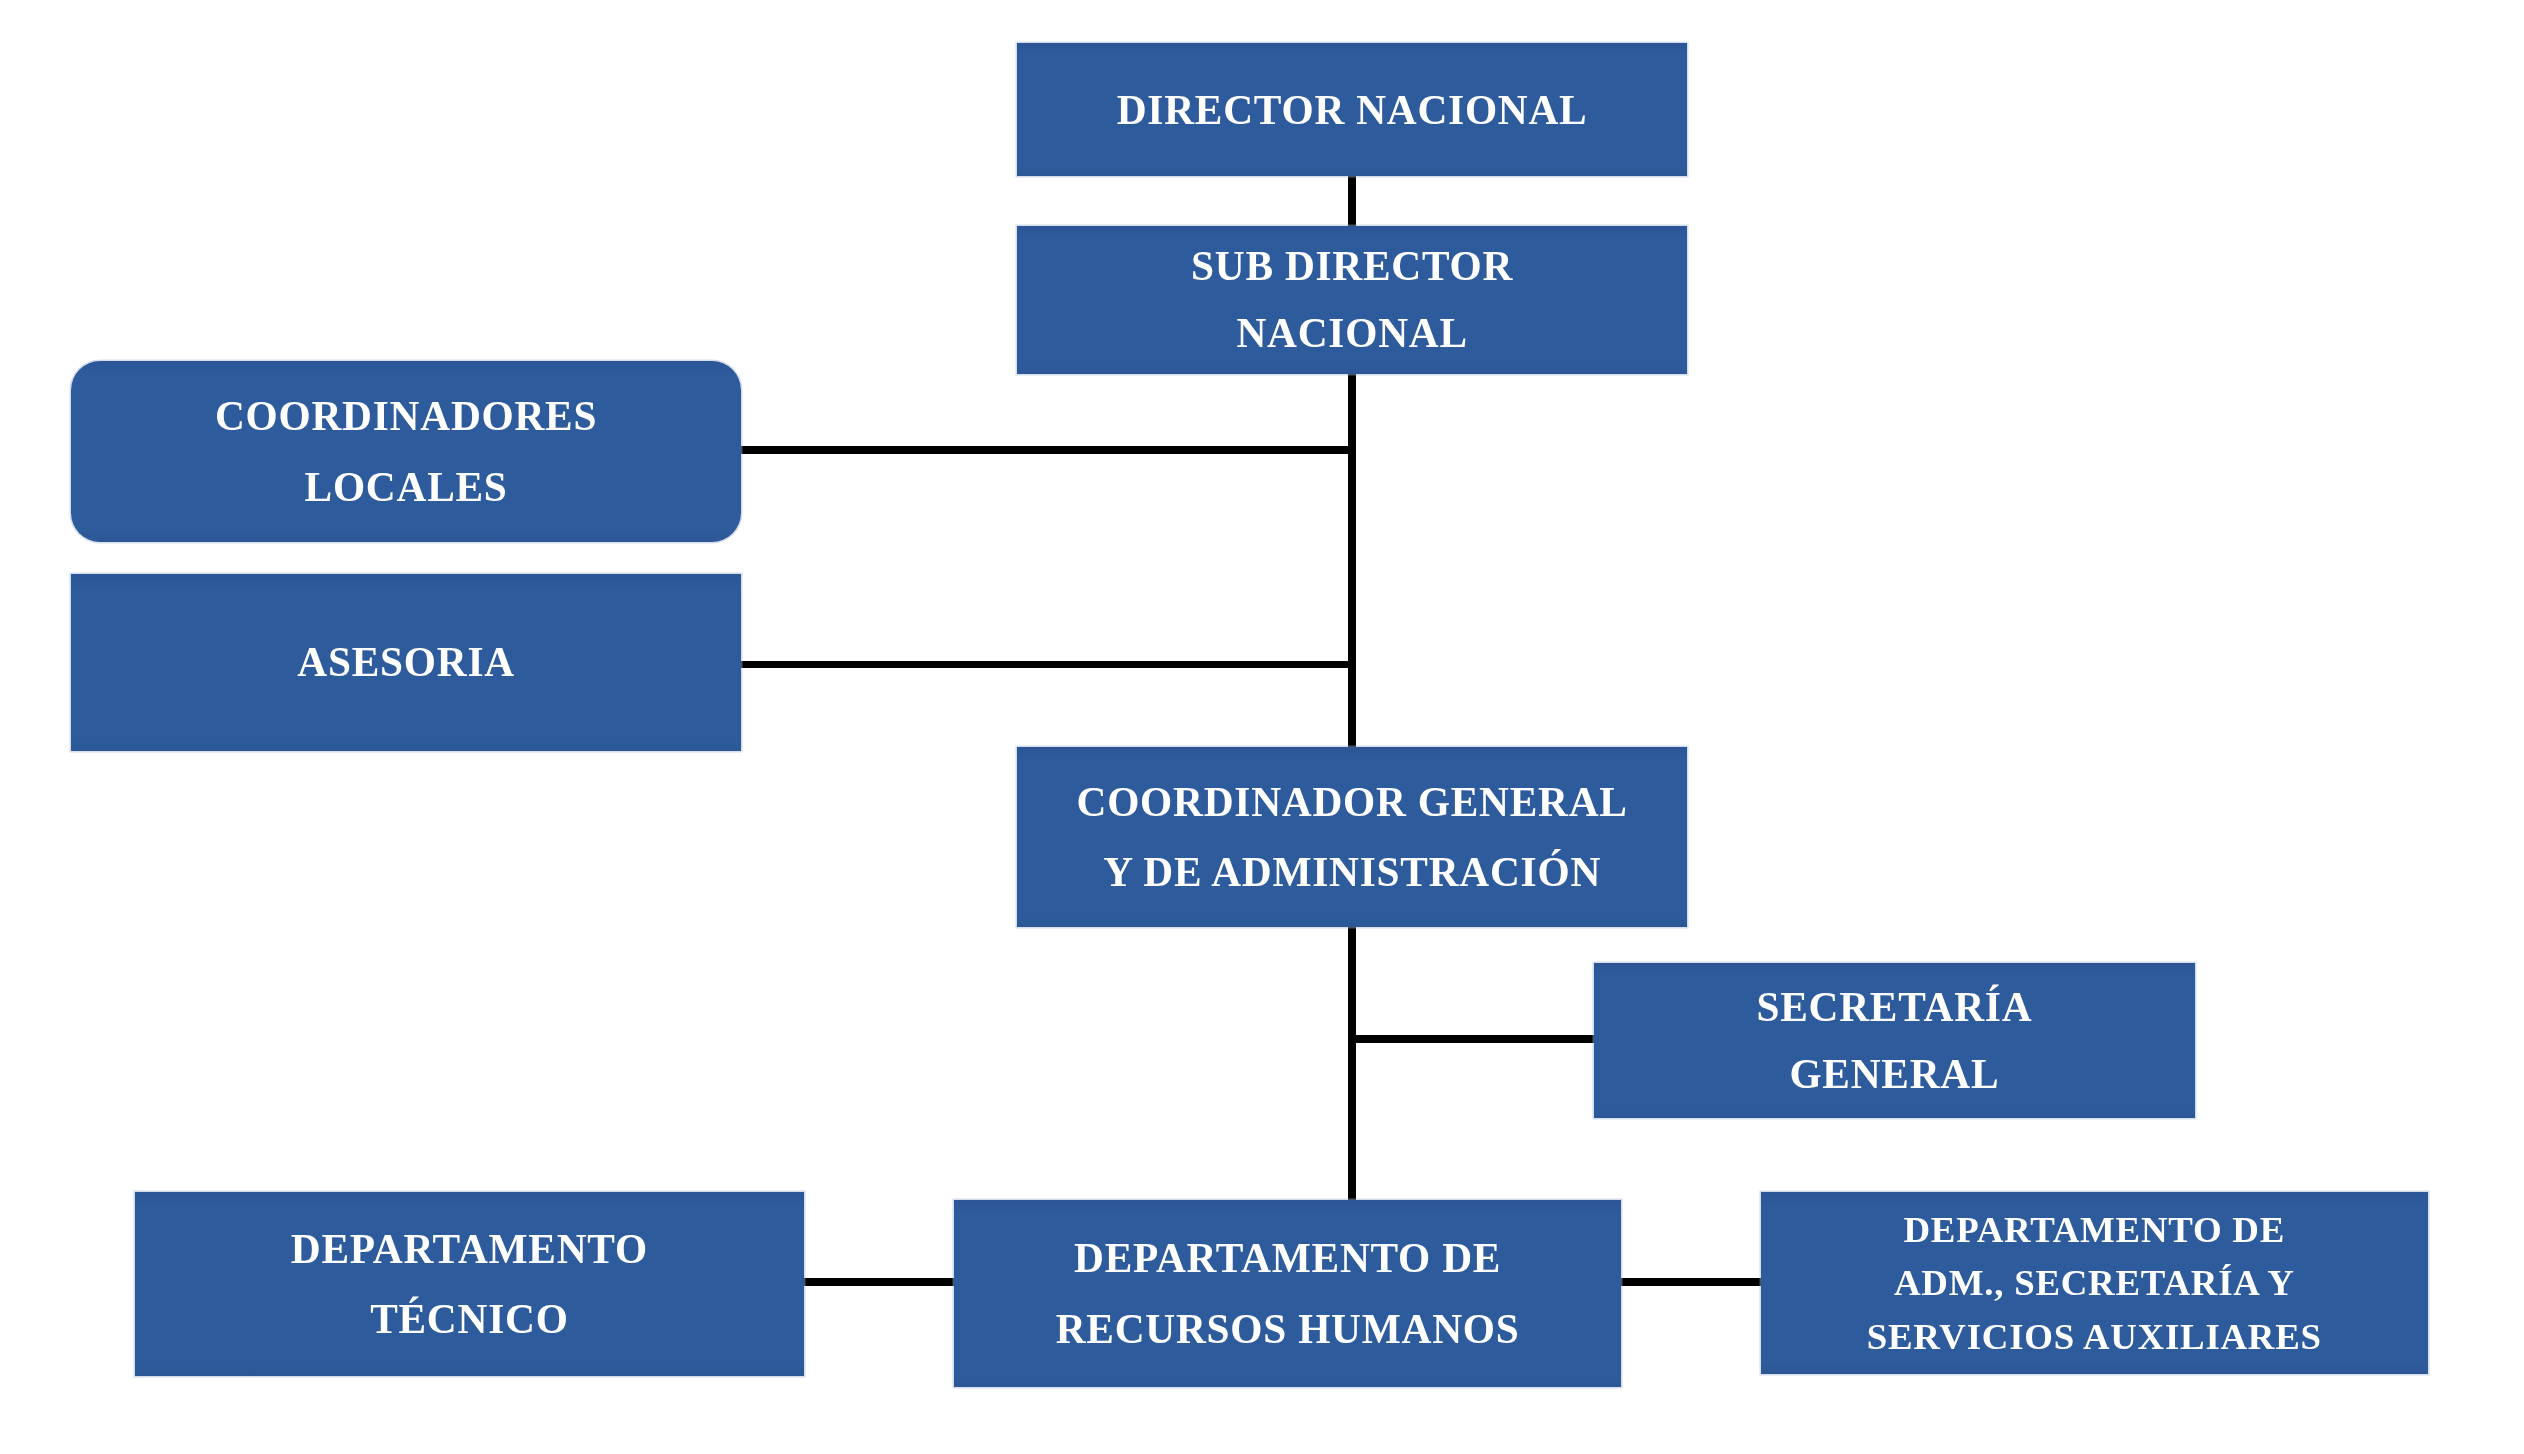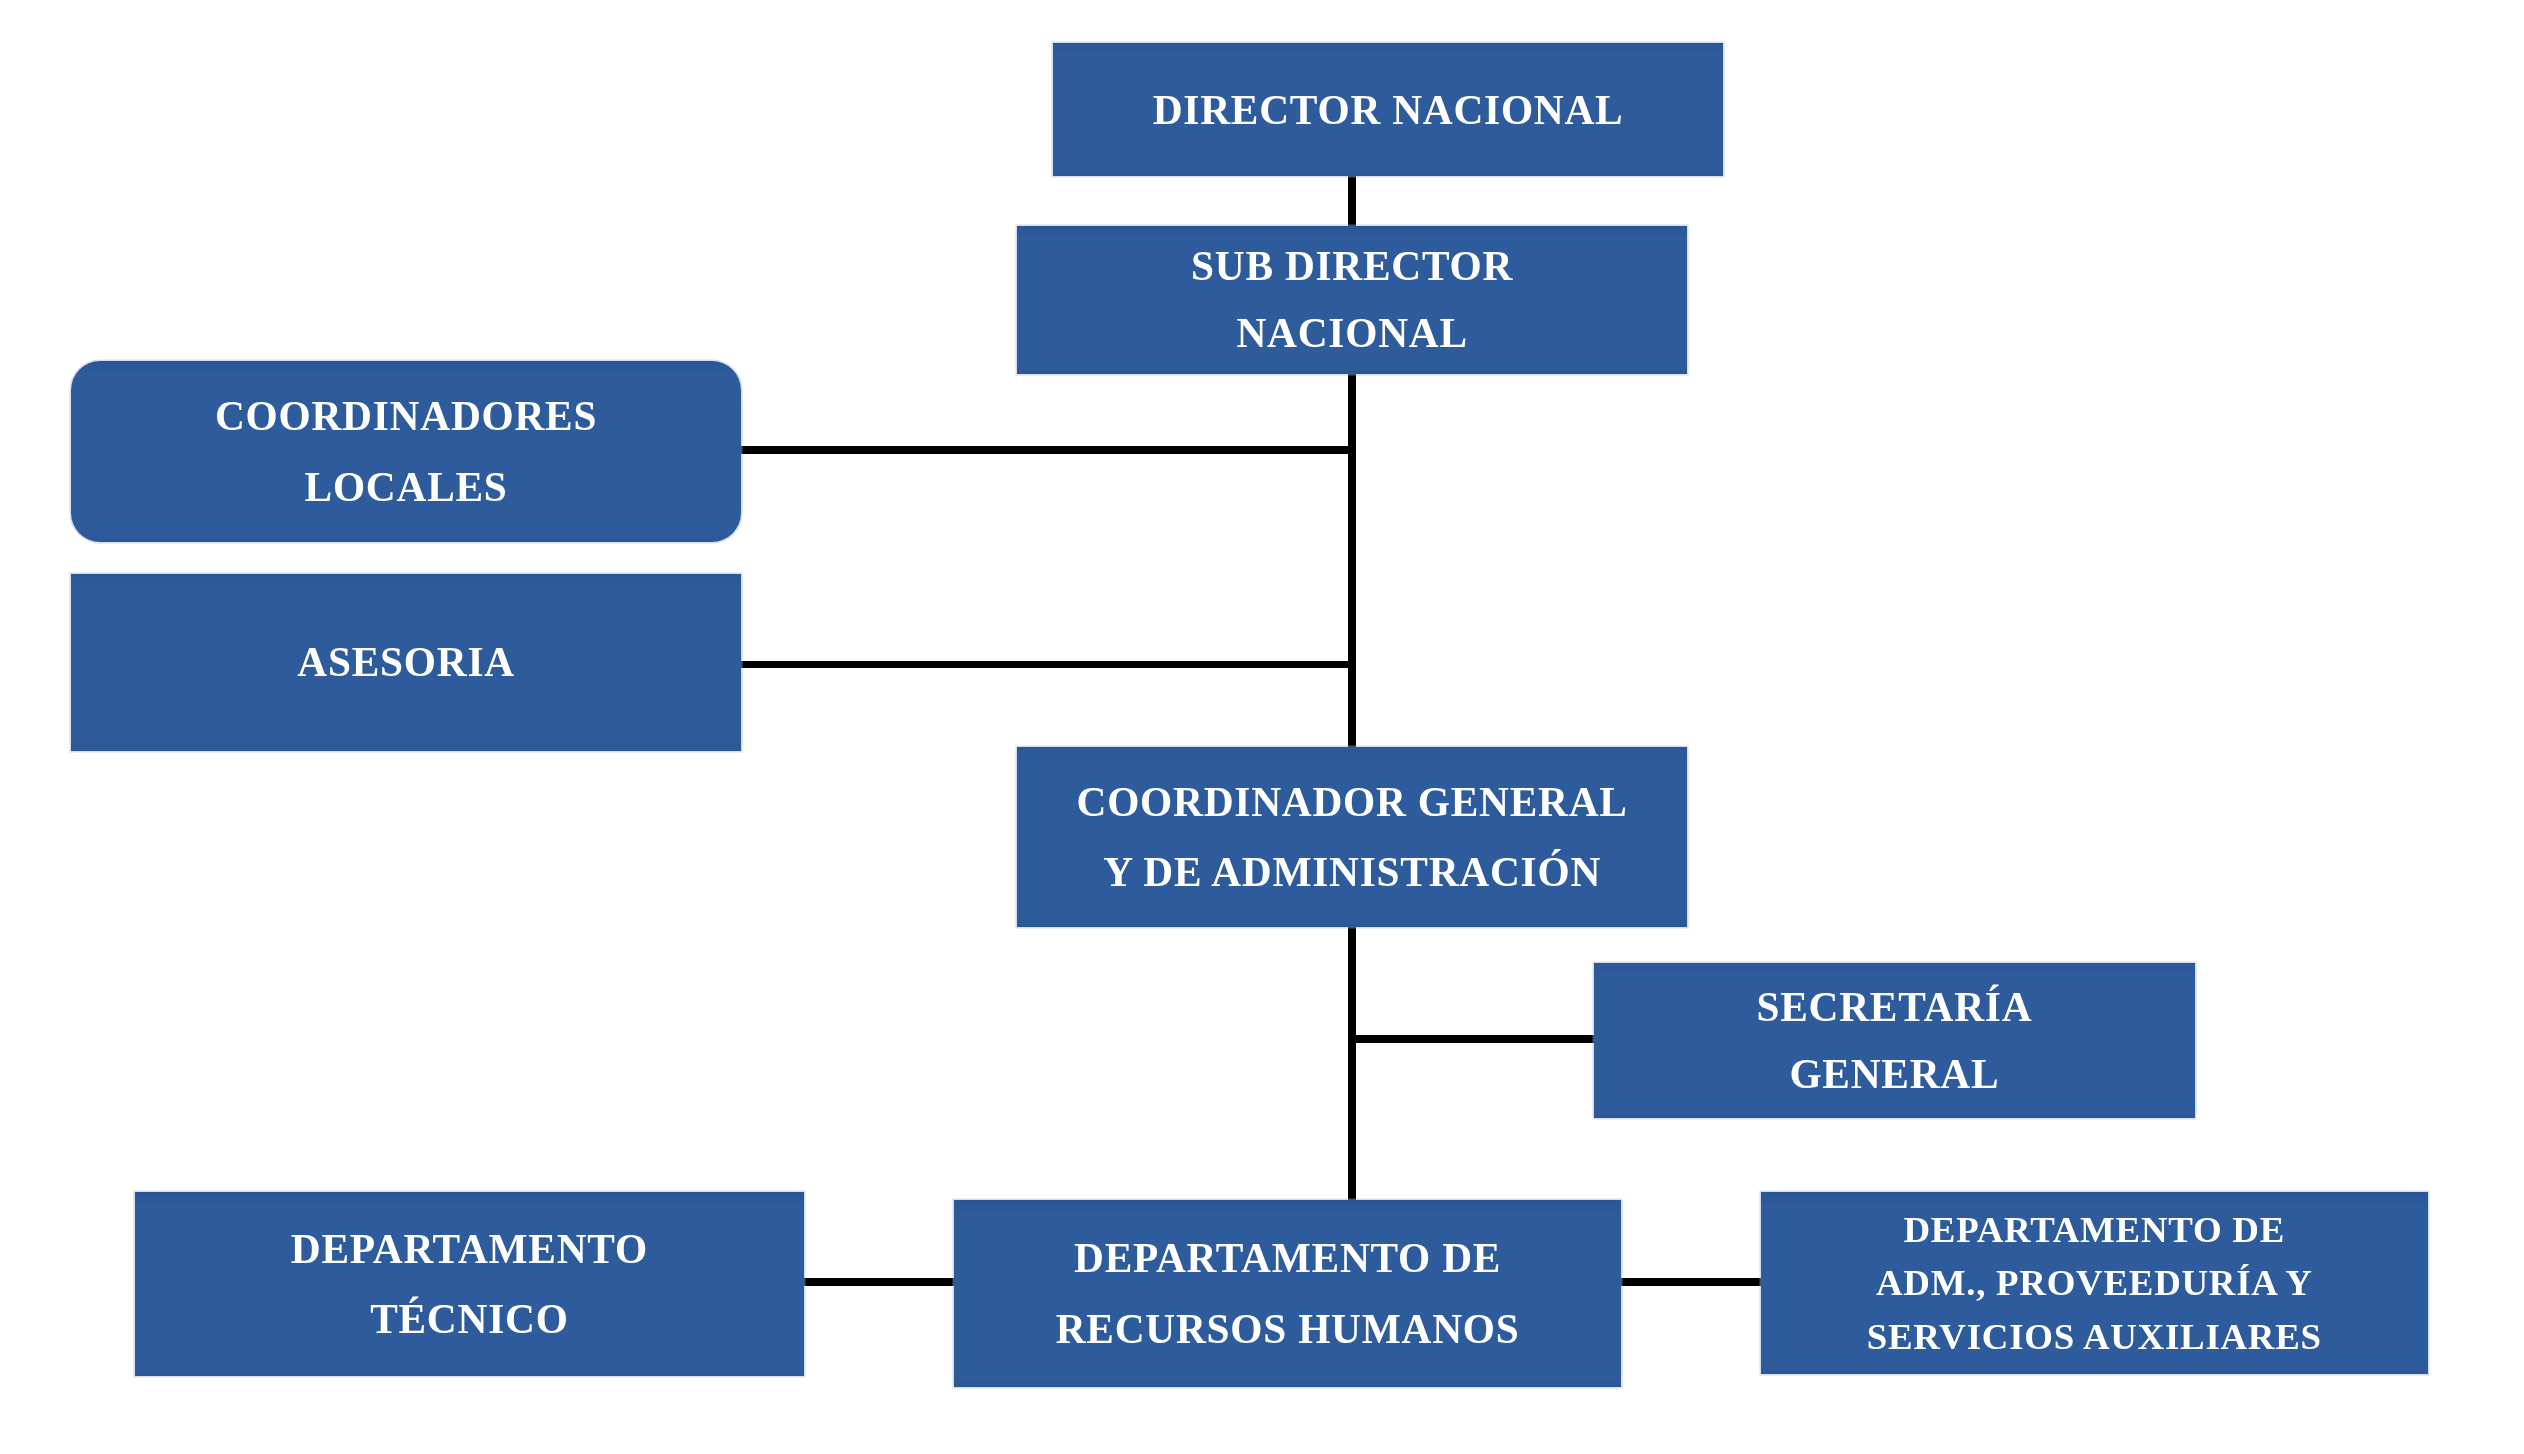--- a/index.html
+++ b/index.html
@@ -26,21 +26,21 @@
     justify-content: center;
     text-align: center;
     font-weight: 700;
     font-size: 1.64vw;
     line-height: 1.7;
     letter-spacing: 0.03vw;
     box-shadow: 0 0 0 0.06vw rgba(160,180,210,0.45);
   }
   .node .tl { white-space: nowrap; }
 
-  .n-director     { left: 40.31vw; top: 1.72vw;  width: 26.52vw; height: 5.27vw; margin-left: 36px; }
+  .n-director     { left: 40.31vw; top: 1.72vw;  width: 26.52vw; height: 5.27vw; }
   .n-subdirector  { left: 40.31vw; top: 8.95vw;  width: 26.52vw; height: 5.86vw; line-height: 1.62; }
   .n-coordinadores{ left: 2.81vw;  top: 14.30vw; width: 26.56vw; height: 7.19vw; border-radius: 29px; }
   .n-asesoria     { left: 2.81vw;  top: 22.73vw; width: 26.56vw; height: 7.03vw; }
   .n-coordgral    { left: 40.31vw; top: 29.61vw; width: 26.52vw; height: 7.13vw; }
   .n-secretaria   { left: 63.16vw; top: 38.16vw; width: 23.79vw; height: 6.15vw; line-height: 1.62; }
   .n-tecnico      { left: 5.04vw;  top: 47.23vw; width: 26.48vw; height: 7.30vw; margin-left: 8px; }
   .n-recursos     { left: 37.81vw; top: 47.54vw; width: 26.41vw; height: 7.42vw; }
   .n-adm          { left: 69.77vw; top: 47.23vw; width: 26.41vw; height: 7.19vw; font-size: 1.46vw; line-height: 1.45; }
 
   .edge {
@@ -103,18 +103,18 @@
     <div class="tl">TÉCNICO</div>
   </div>
 
   <div class="node n-recursos">
     <div class="tl">DEPARTAMENTO DE</div>
     <div class="tl">RECURSOS HUMANOS</div>
   </div>
 
   <div class="node n-adm">
     <div class="tl">DEPARTAMENTO DE</div>
-    <div class="tl">ADM., PROVEEDURÍA Y</div>
+    <div class="tl">ADM., SECRETARÍA Y</div>
     <div class="tl">SERVICIOS AUXILIARES</div>
   </div>
 
 </div>
 
 
 </body></html>

